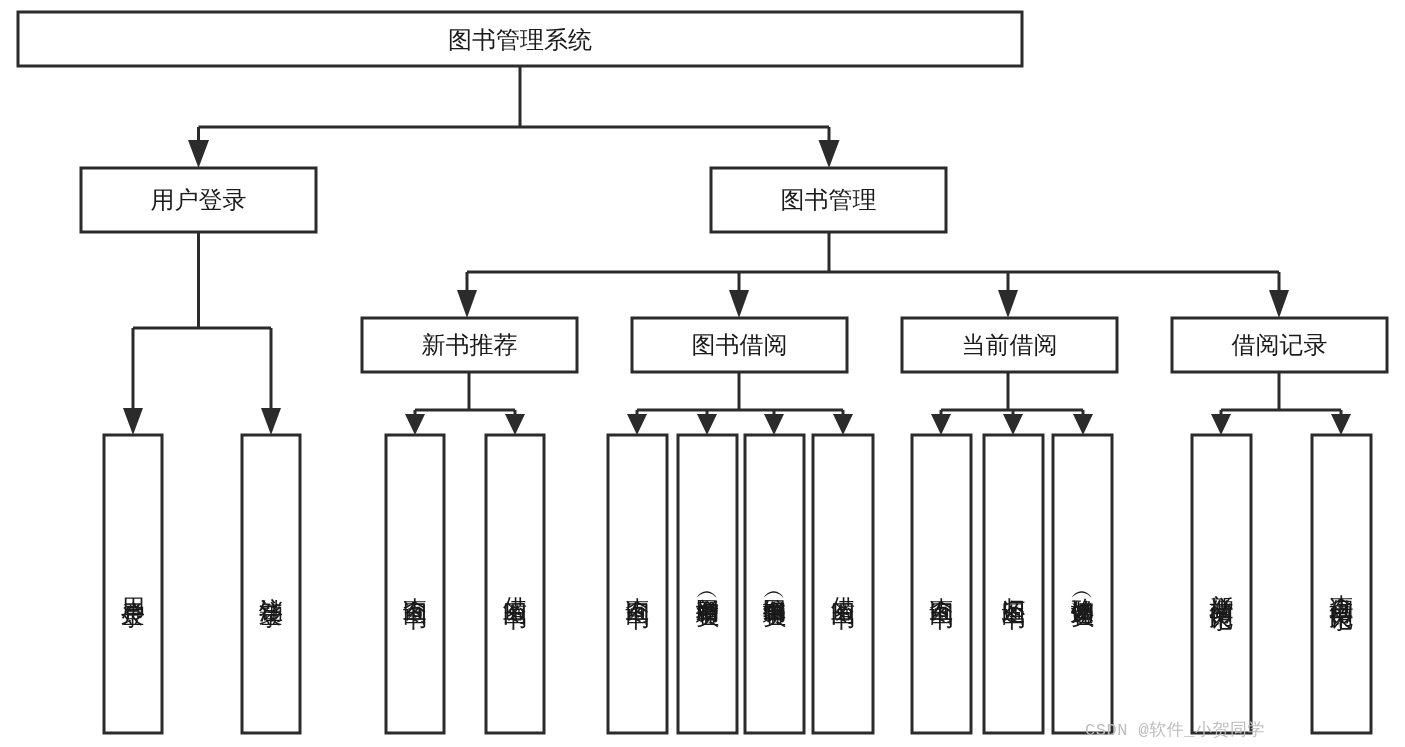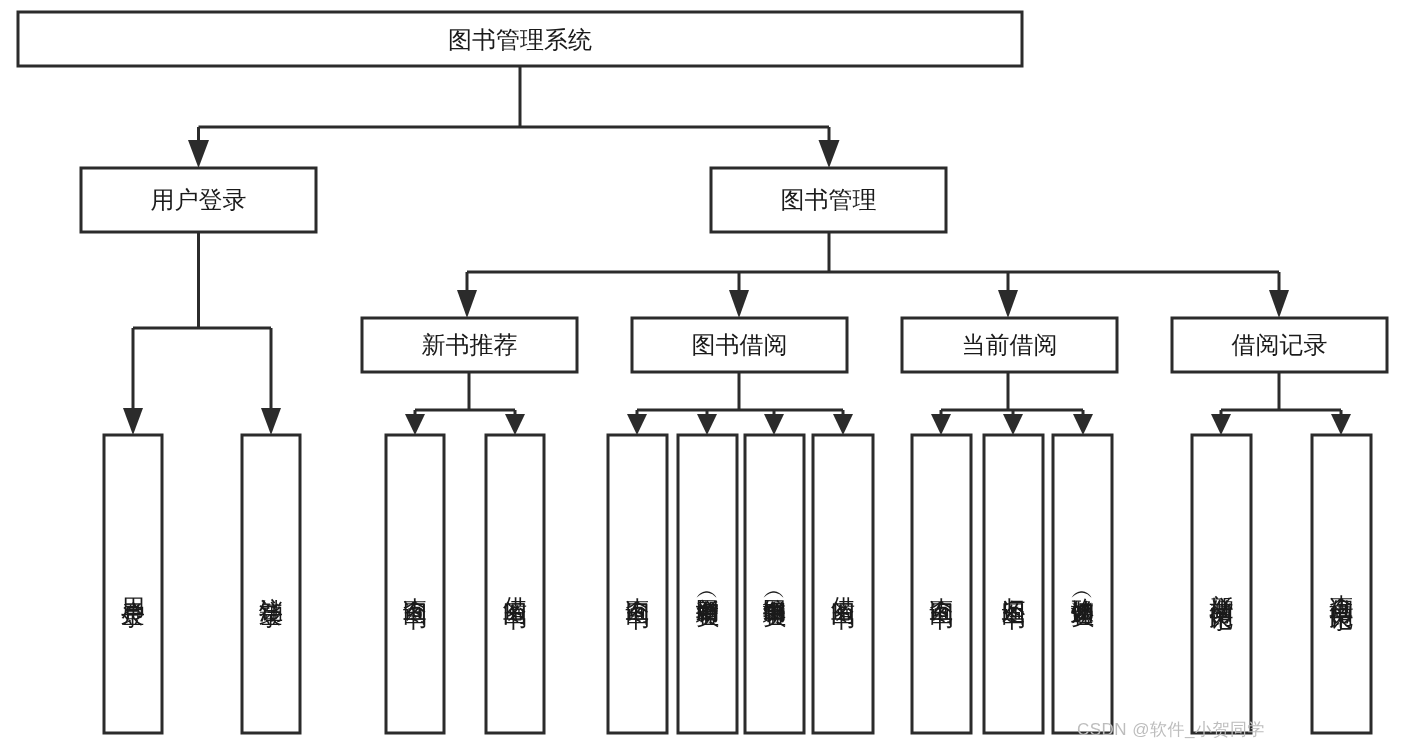--- a/index.html
+++ b/index.html
@@ -65,21 +65,21 @@
     pointer-events: none;
   }
   .leaf-label-v.tight {
     letter-spacing: 1px;
     font-size: 23px;
   }
   .watermark {
     position: absolute;
     right: 12px;
     bottom: 6px;
-    font-family: Liberation Sans, sans-serif;
+    font-family: Liberation Mono, monospace;
     font-size: 17px;
     color: #bdbdbd;
     white-space: nowrap;
     letter-spacing: 0.5px;
   }
 </style>
 </head>
 <body>
 
 <div id="diagram-root">

